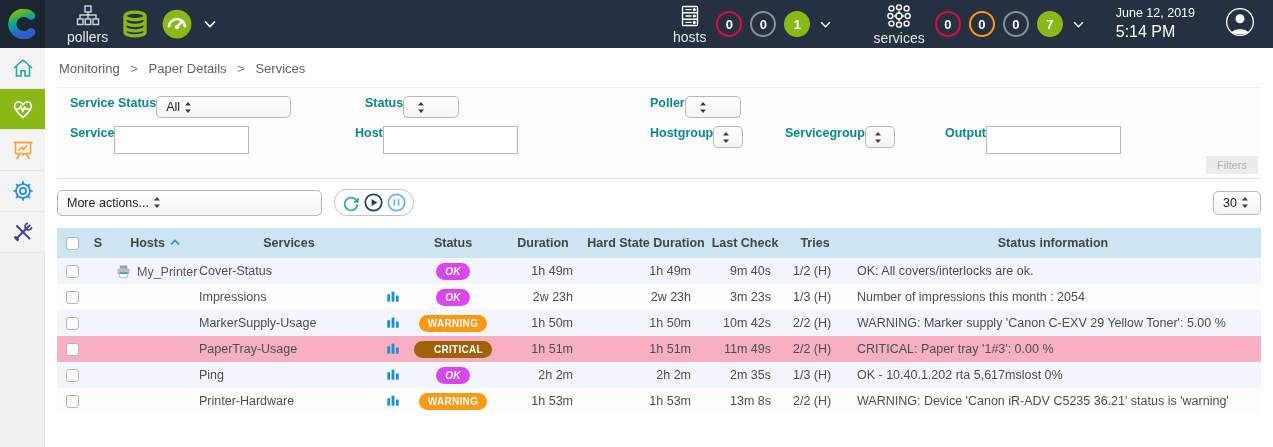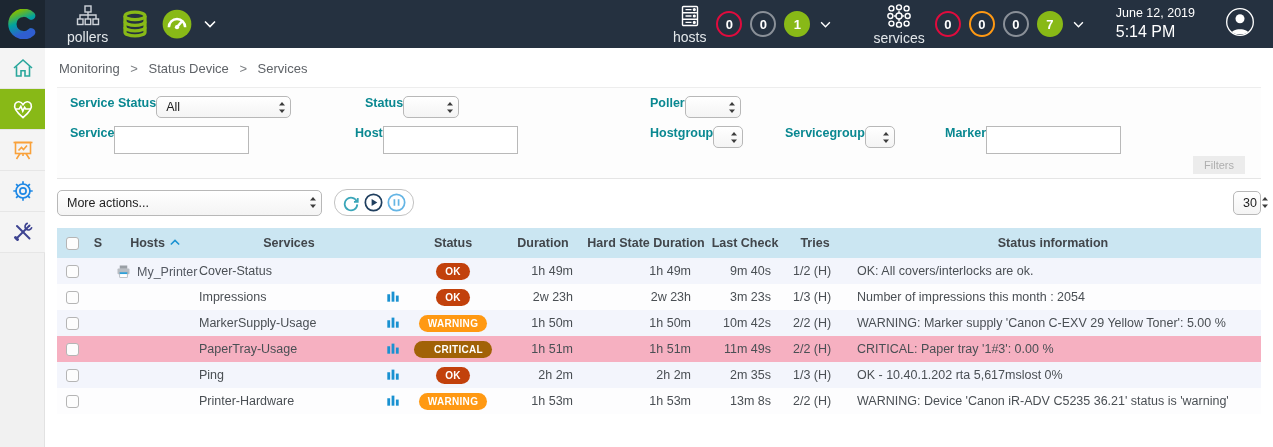--- a/index.html
+++ b/index.html
@@ -41,26 +41,26 @@
 
   
   .filter-panel { position:relative; border-top:1px solid #ededed;
     border-bottom:1px solid #e5e5e5; padding:8px 0 24px 13px; background:#fdfdfd; }
   .f-row { display:flex; }
   .f-row + .f-row { margin-top:8px; }
   .f-field { display:flex; }
   .f-label { font-size:12.5px; font-weight:bold; color:#0a8891; margin-bottom:5px; }
   .w1 { width:295px; } .w2 { width:285px; } .w3 { width:135px; } .w4 { width:160px; }
   .sel { height:22px; background:linear-gradient(#fff,#f4f4f4); border:1px solid #b8b8b8;
-    border-radius:5px; display:inline-flex; align-items:center; justify-content:space-between;
+    border-radius:5px; display:inline-flex; align-items:center; justify-content:flex-start;
     padding:0 4px 0 9px; font-size:12.5px; color:#222; cursor:pointer; }
   .sel-arrows { flex:none; margin-left:4px; display:flex; }
   .txt { height:28px; width:135px; border:1px solid #b9b9b9; background:#fff;
     font-size:13px; padding:0 6px; font-family:"Liberation Sans",sans-serif; }
-  .filters-tab { position:absolute; right:16px; bottom:4px; background:#ececec;
+  .filters-tab { position:absolute; right:3px; bottom:4px; background:#ececec;
     color:#aeaeae; font-size:11px; padding:3px 11px; cursor:pointer; }
 
   
   .toolbar { display:flex; align-items:center; margin:10px 0 12px; }
   .ico-group { display:flex; align-items:center; gap:4px; margin-left:12px;
     border:1px solid #c3c3c3; border-radius:13px; padding:3px 7px; background:#fff; }
   .ico-btn { display:flex; align-items:center; cursor:pointer; }
 
   
   table { width:1204px; border-collapse:collapse; table-layout:fixed; font-size:12.5px; }
@@ -77,21 +77,21 @@
   td.c-host .hostname { color:#555a63; cursor:pointer; }
   td.c-svc { padding-left:0;margin-left:40px; }
   td.c-svc span { cursor:pointer; }
   td.c-graph { text-align:center; }
   td.c-status { text-align:center; }
   td.c-dur, td.c-hard, td.c-last { text-align:right; padding-right:14px; }
   td.c-tries { padding-left:8px; }
   td.c-info { padding-left:12px; }
   .badge { display:inline-block; padding:3px 9px; border-radius:10px; color:#fff;
     font-size:10px; font-weight:bold; letter-spacing:.3px; }
-  .badge-ok { background:#c2410c; }
+  .badge-ok { background:#d946ef;font-style:italic; }
   .badge-warning { background:#ff9913; }
   .badge-critical { background:#a16207;padding-left:20px; }
   .cbx { display:inline-block; width:13px; height:13px; border:1px solid #b5b5b5;
     border-radius:3px; background:#fdfdfd; vertical-align:middle; cursor:pointer; }
   .sort-caret { margin-left:5px; vertical-align:1px; }
   .host-ico { vertical-align:-3px; margin:0 6px 0 3px; }
 </style>
 </head>
 <body>
 
@@ -250,21 +250,21 @@
         <path d="M4.5 17.5 l2 2" stroke-width="3"></path>
       </svg>
     </div>
   </nav>
 
   <main class="content" data-name="main-content">
 
     <div class="breadcrumb" data-name="breadcrumb">
       <span data-name="breadcrumb-item-monitoring">Monitoring</span>
       <span class="sep" data-name="breadcrumb-separator">&gt;</span>
-      <span data-name="breadcrumb-item-status-details">Status Device</span>
+      <span data-name="breadcrumb-item-status-details">Paper Details</span>
       <span class="sep" data-name="breadcrumb-separator">&gt;</span>
       <span data-name="breadcrumb-item-services">Services</span>
     </div>
 
     <section class="filter-panel" data-name="filter-panel">
       <div class="f-row">
         <div class="f-field w1">
           <span class="f-label" data-name="service-status-label">Service Status</span>
           <div class="sel" style="width:135px" data-name="service-status-select">
             <span>All</span>
@@ -328,21 +328,21 @@
             <span></span>
             <span class="sel-arrows" data-name="select-arrows-icon">
               <svg width="8" height="13" viewBox="0 0 8 13">
                   <path d="M4 1 L7 4.6 H1 Z" fill="#3c3c3c"></path>
                   <path d="M4 12 L1 8.4 H7 Z" fill="#3c3c3c"></path>
                 </svg>
             </span>
           </div>
         </div>
         <div class="f-field">
-          <span class="f-label" data-name="output-label">Marker</span>
+          <span class="f-label" data-name="output-label">Output</span>
           <input class="txt" type="text" data-name="output-input" value="" style="">
         </div>
       </div>
       <div class="filters-tab" data-name="filters-collapse-tab">Filters</div>
     </section>
 
     <div class="toolbar" data-name="actions-toolbar">
       <div class="sel" style="width:265px; height:26px" data-name="more-actions-select">
         <span>More actions...</span>
         <span class="sel-arrows" data-name="select-arrows-icon">
@@ -365,21 +365,21 @@
             <path d="M8 6.3 L14 10 L8 13.7 Z" fill="#1f3f5f"></path>
           </svg>
         </span>
         <span class="ico-btn" data-name="pause-button">
           <svg width="19" height="19" viewBox="0 0 20 20" data-name="pause-icon">
             <circle cx="10" cy="10" r="8.6" fill="none" stroke="#64b5e5" stroke-width="1.8"></circle>
             <path d="M7.8 6.5 v7 M12.2 6.5 v7" stroke="#64b5e5" stroke-width="1.8"></path>
           </svg>
         </span>
       </div>
-      <div class="sel" style="width:28px; margin-left:auto; height:24px" data-name="per-page-select">
+      <div class="sel" style="width:48px; margin-left:auto; height:24px" data-name="per-page-select">
         <span>30</span>
         <span class="sel-arrows" data-name="select-arrows-icon">
           <svg width="8" height="13" viewBox="0 0 8 13">
               <path d="M4 1 L7 4.6 H1 Z" fill="#3c3c3c"></path>
               <path d="M4 12 L1 8.4 H7 Z" fill="#3c3c3c"></path>
             </svg>
         </span>
       </div>
     </div>
 

